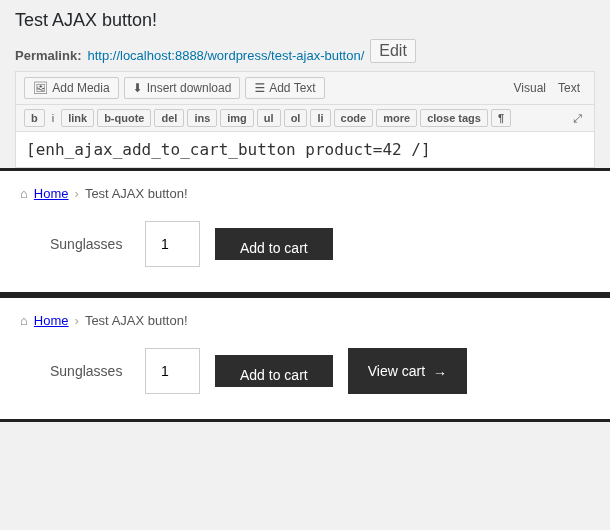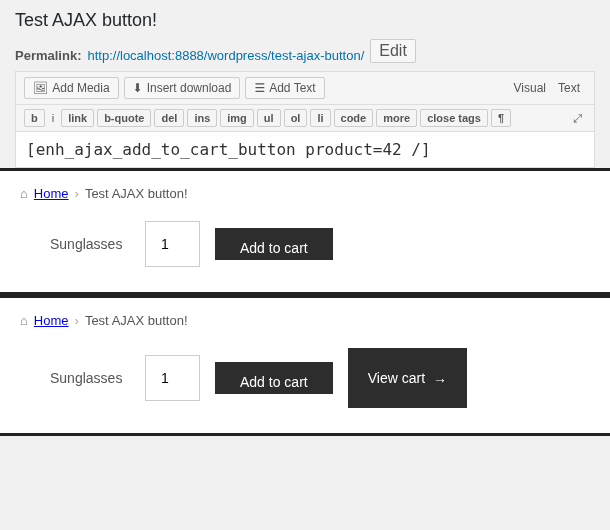--- a/index.html
+++ b/index.html
@@ -183,21 +183,21 @@
       font-weight: 400;
     }
 
     .view-cart-btn {
       background: #2d2d2d;
       color: #fff;
       border: none;
       padding: 12px 20px;
       font-size: 14px;
       cursor: pointer;
-      height: 60px;
+      height: 46px;
       font-weight: 400;
       display: flex;
       align-items: center;
       gap: 8px;
     }
   </style>
 </head>
 <body>
 
 <div class="editor-section">

